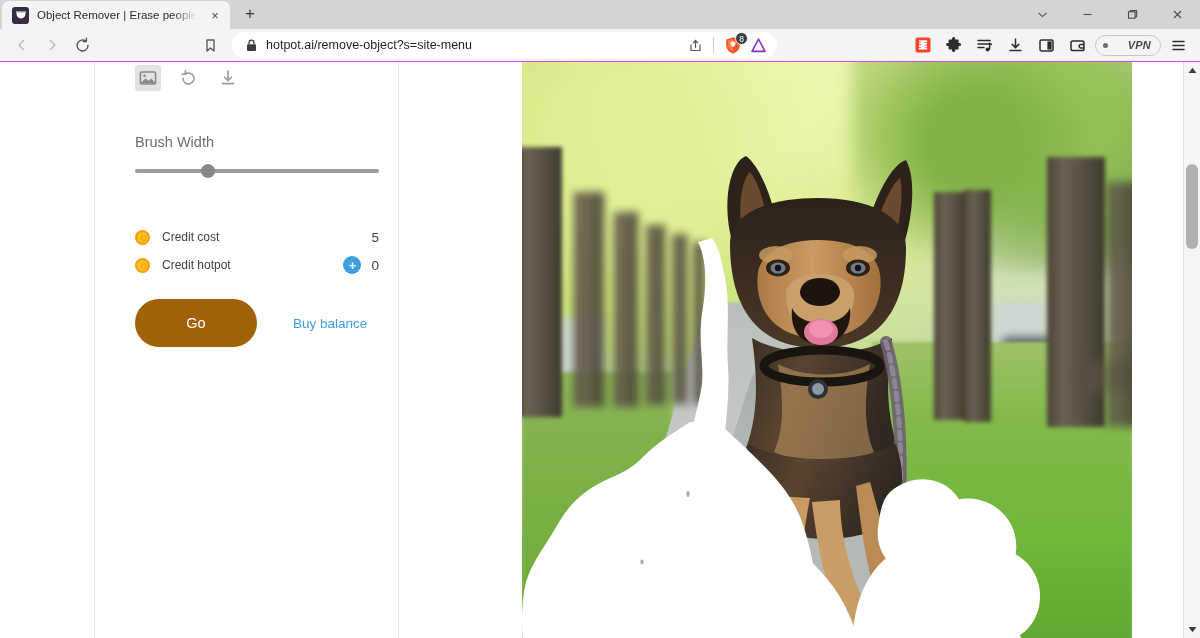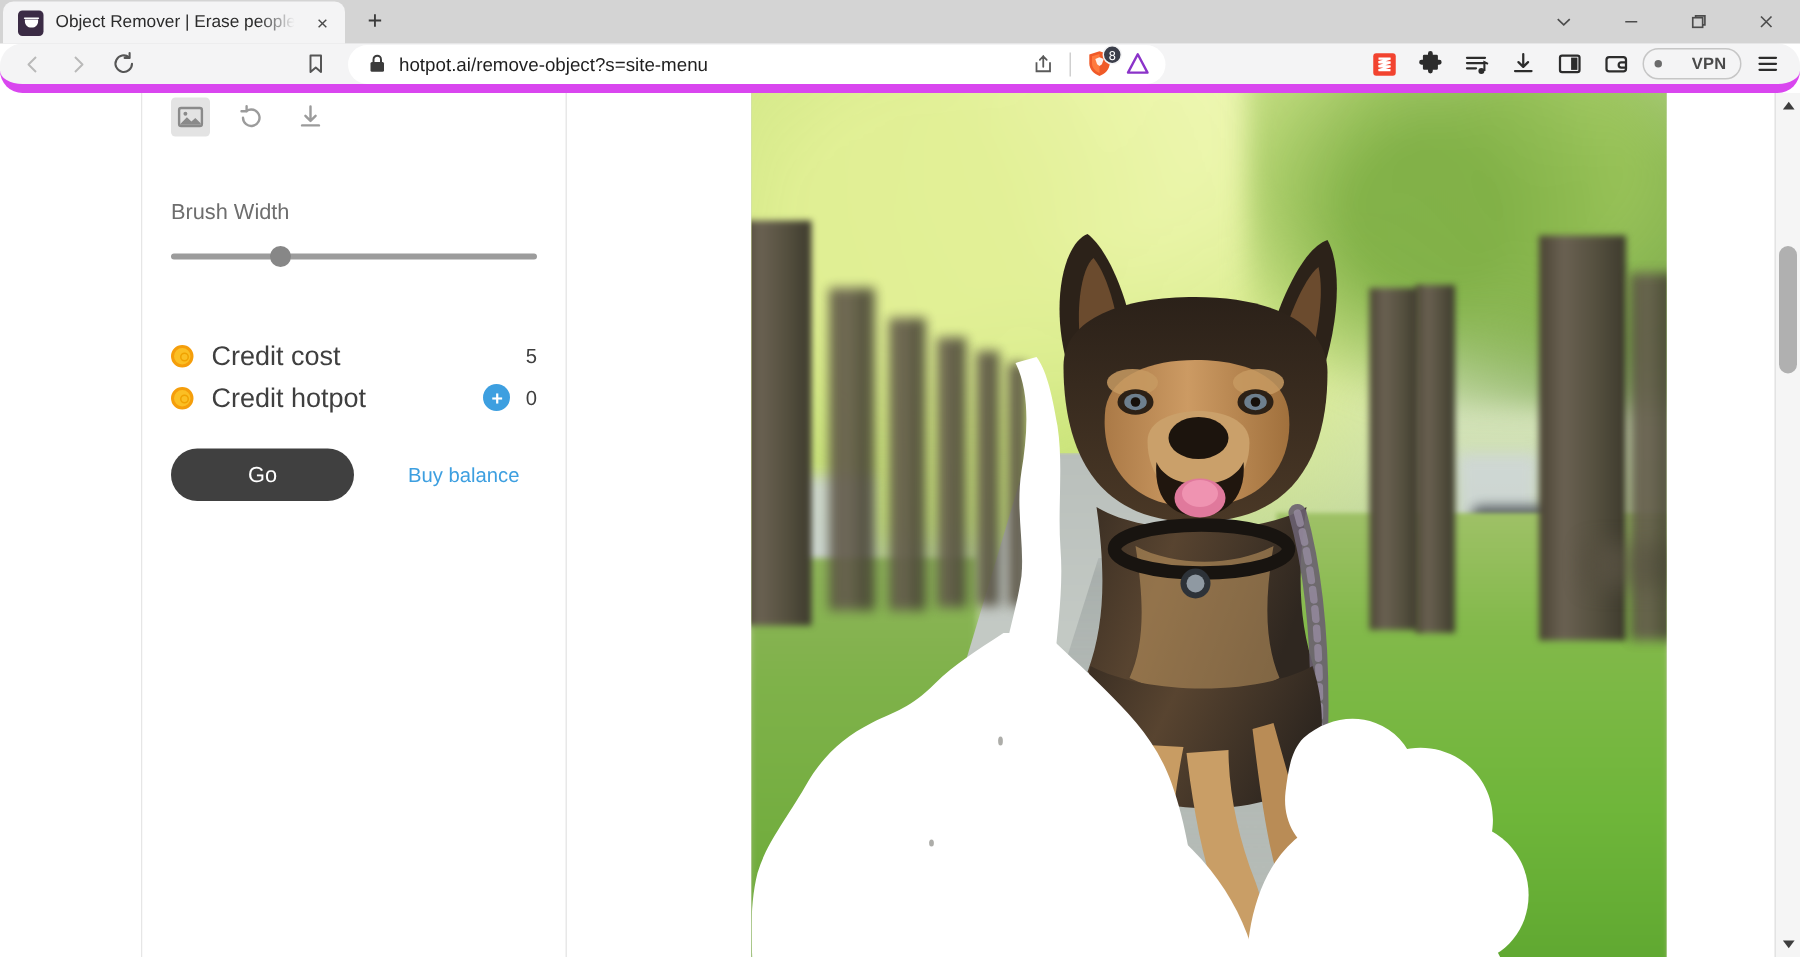--- a/index.html
+++ b/index.html
@@ -73,22 +73,21 @@
   }
 
   .navbar {
     height: 33px;
     background: #f4f4f5;
     display: flex;
     align-items: center;
     padding: 0 8px;
     gap: 2px;
     flex: 0 0 33px;
-    border-bottom: 6px solid #d946ef;
-    border-radius: 15px;
+    border-bottom: 1px solid #d946ef;
   }
   .navbtn {
     width: 28px; height: 28px;
     display:flex; align-items:center; justify-content:center;
     border-radius: 4px;
     color: #555;
     flex: 0 0 28px;
   }
   .navbtn.disabled { color: #b9b9b9; }
 
@@ -127,36 +126,38 @@
 
   .toolbar-right { display:flex; align-items:center; gap:3px; margin-left:auto; }
   .tb-icon { width:28px; height:28px; display:flex; align-items:center; justify-content:center; color:#3a3a3a; }
   .vpn-pill {
     height: 21px; border-radius: 11px;
     border: 1px solid #c6c6c6;
     display:flex; align-items:center; gap:20px;
     padding: 0 9px 0 7px;
     font-size: 11px; color:#4a4a4a; font-weight:600;
     letter-spacing: .2px;
+    font-style: italic;
   }
   .vpn-dot { width:5px; height:5px; border-radius:50%; background:#6b6b6b; }
 
   
   .viewport {
     flex: 1 1 auto;
     position: relative;
     background: #ffffff;
     display: flex;
     overflow: hidden;
   }
   .page {
     flex: 1 1 auto;
     display: flex;
     position: relative;
     overflow: hidden;
+    gap: 21px;
   }
 
   .rail { width: 95px; flex: 0 0 95px; background:#fff; border-right: 1px solid #e6e6e6; }
 
   .panel {
     width: 283px; flex: 0 0 283px;
     background: #fff;
     border-right: 1px solid #e8e8e8;
     padding: 0 19px;
   }
@@ -210,35 +211,35 @@
     background: #fbbf24;
     border: 2px solid #f59e0b;
     flex: 0 0 15px;
     position: relative;
   }
   .coin::after {
     content:''; position:absolute; left:3.5px; top:3.5px;
     width:4px; height:4px; border-radius:50%;
     border: 1.2px solid #f0a202;
   }
-  .credit-label { font-size: 18px; color:#3f3f3f; margin-left: 12px; flex:1 1 auto; }
+  .credit-label { font-size: 12px; color:#3f3f3f; margin-left: 12px; flex:1 1 auto; }
   .credit-value { font-size: 13.5px; color:#3f3f3f; }
   .plus-btn {
     width: 18px; height: 18px; border-radius:50%;
     background:#3d9fe0; color:#fff;
     display:flex; align-items:center; justify-content:center;
     font-size: 13px; line-height:1; font-weight:700;
     margin-right: 10px;
   }
 
   .actions { margin-top: 23px; display:flex; align-items:center; }
   .go-btn {
-    width: 122px; height: 35px;
+    width: 122px; height: 48px;
     border-radius: 24px;
-    background: #404040;
+    background: #a16207;
     color:#fff;
     display:flex; align-items:center; justify-content:center;
     font-size: 14.5px;
     border: none;
   }
   .buy-link {
     margin-left: 36px;
     font-size: 13.5px;
     color: #3d9fe0;
   }

